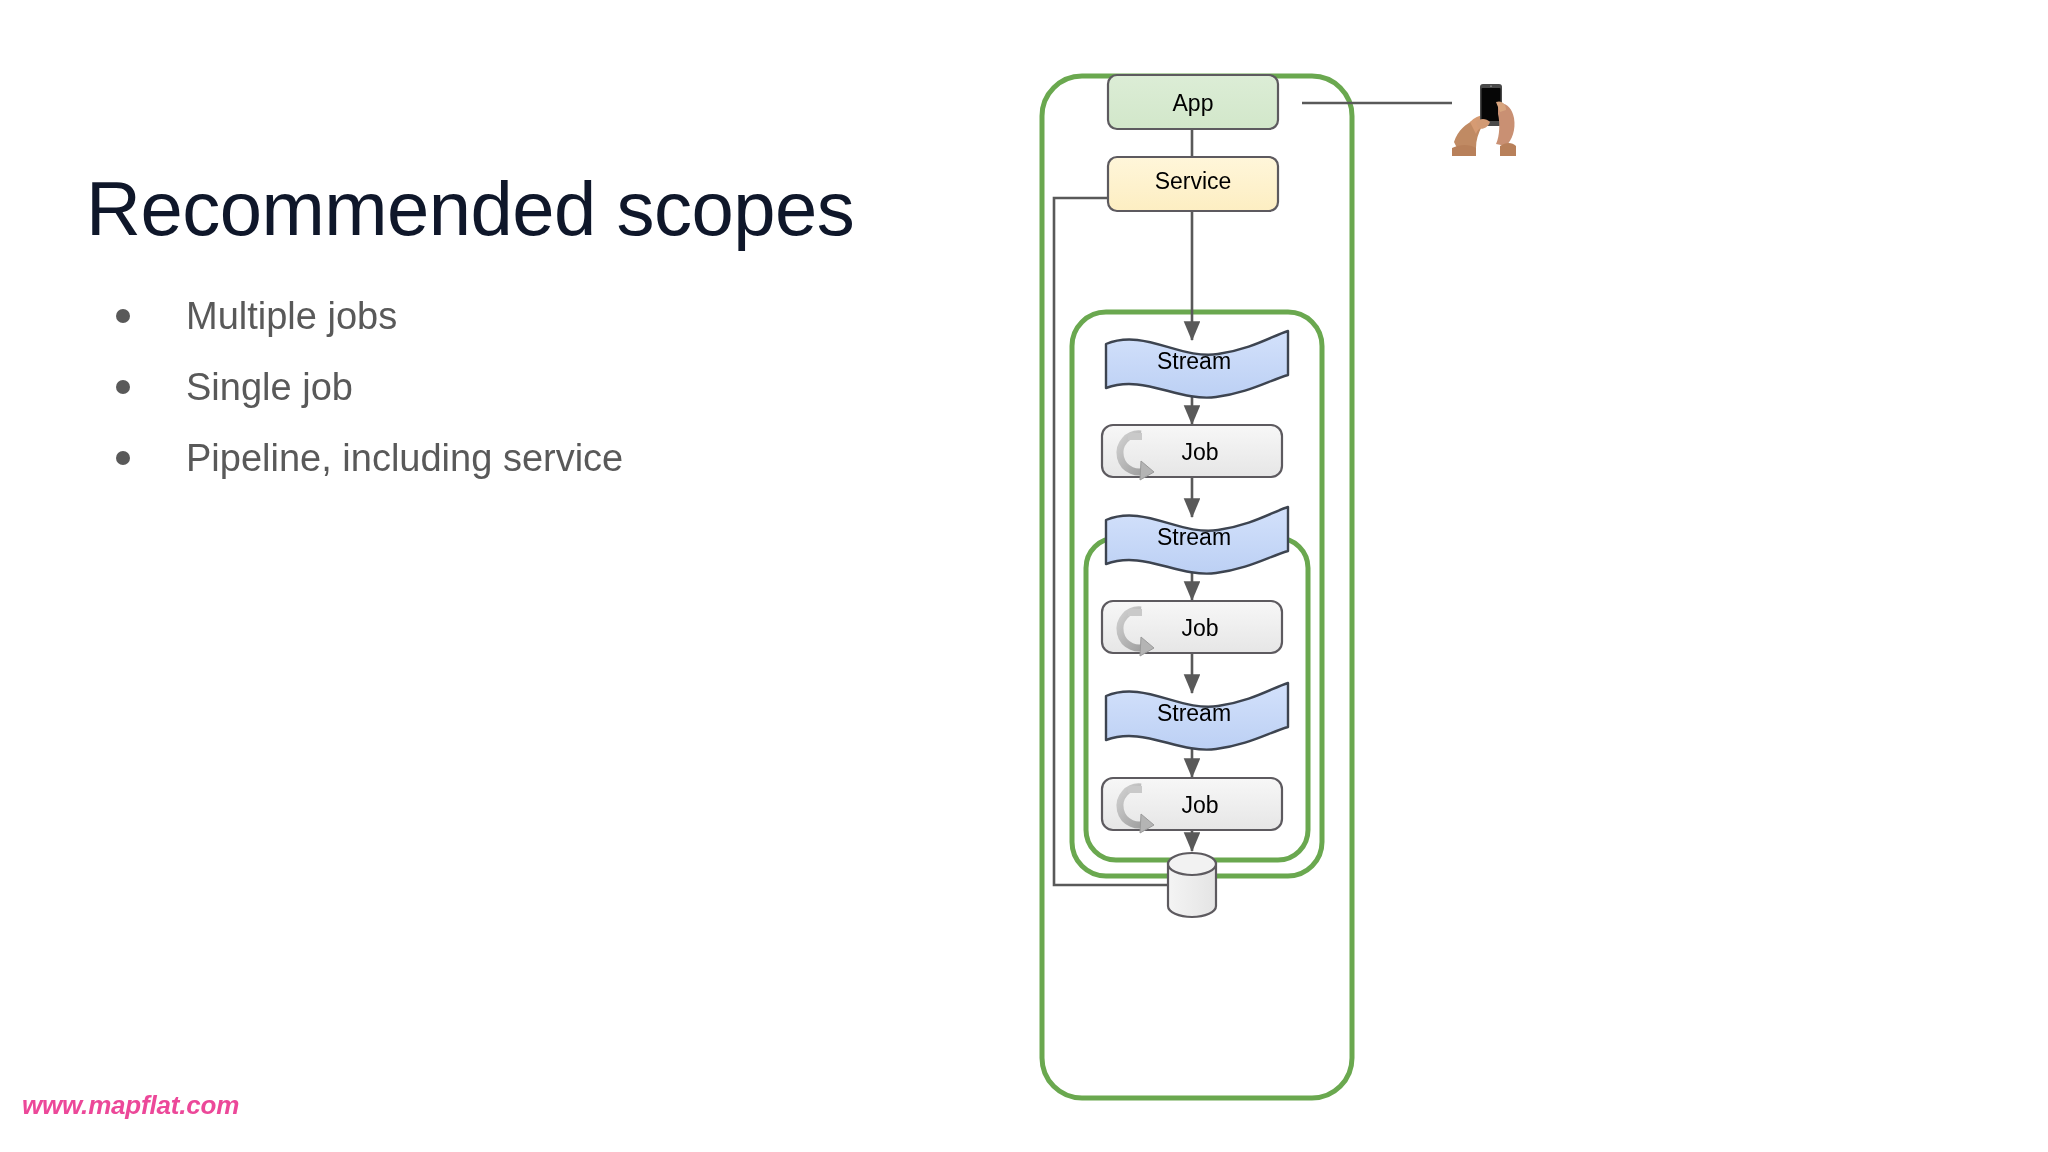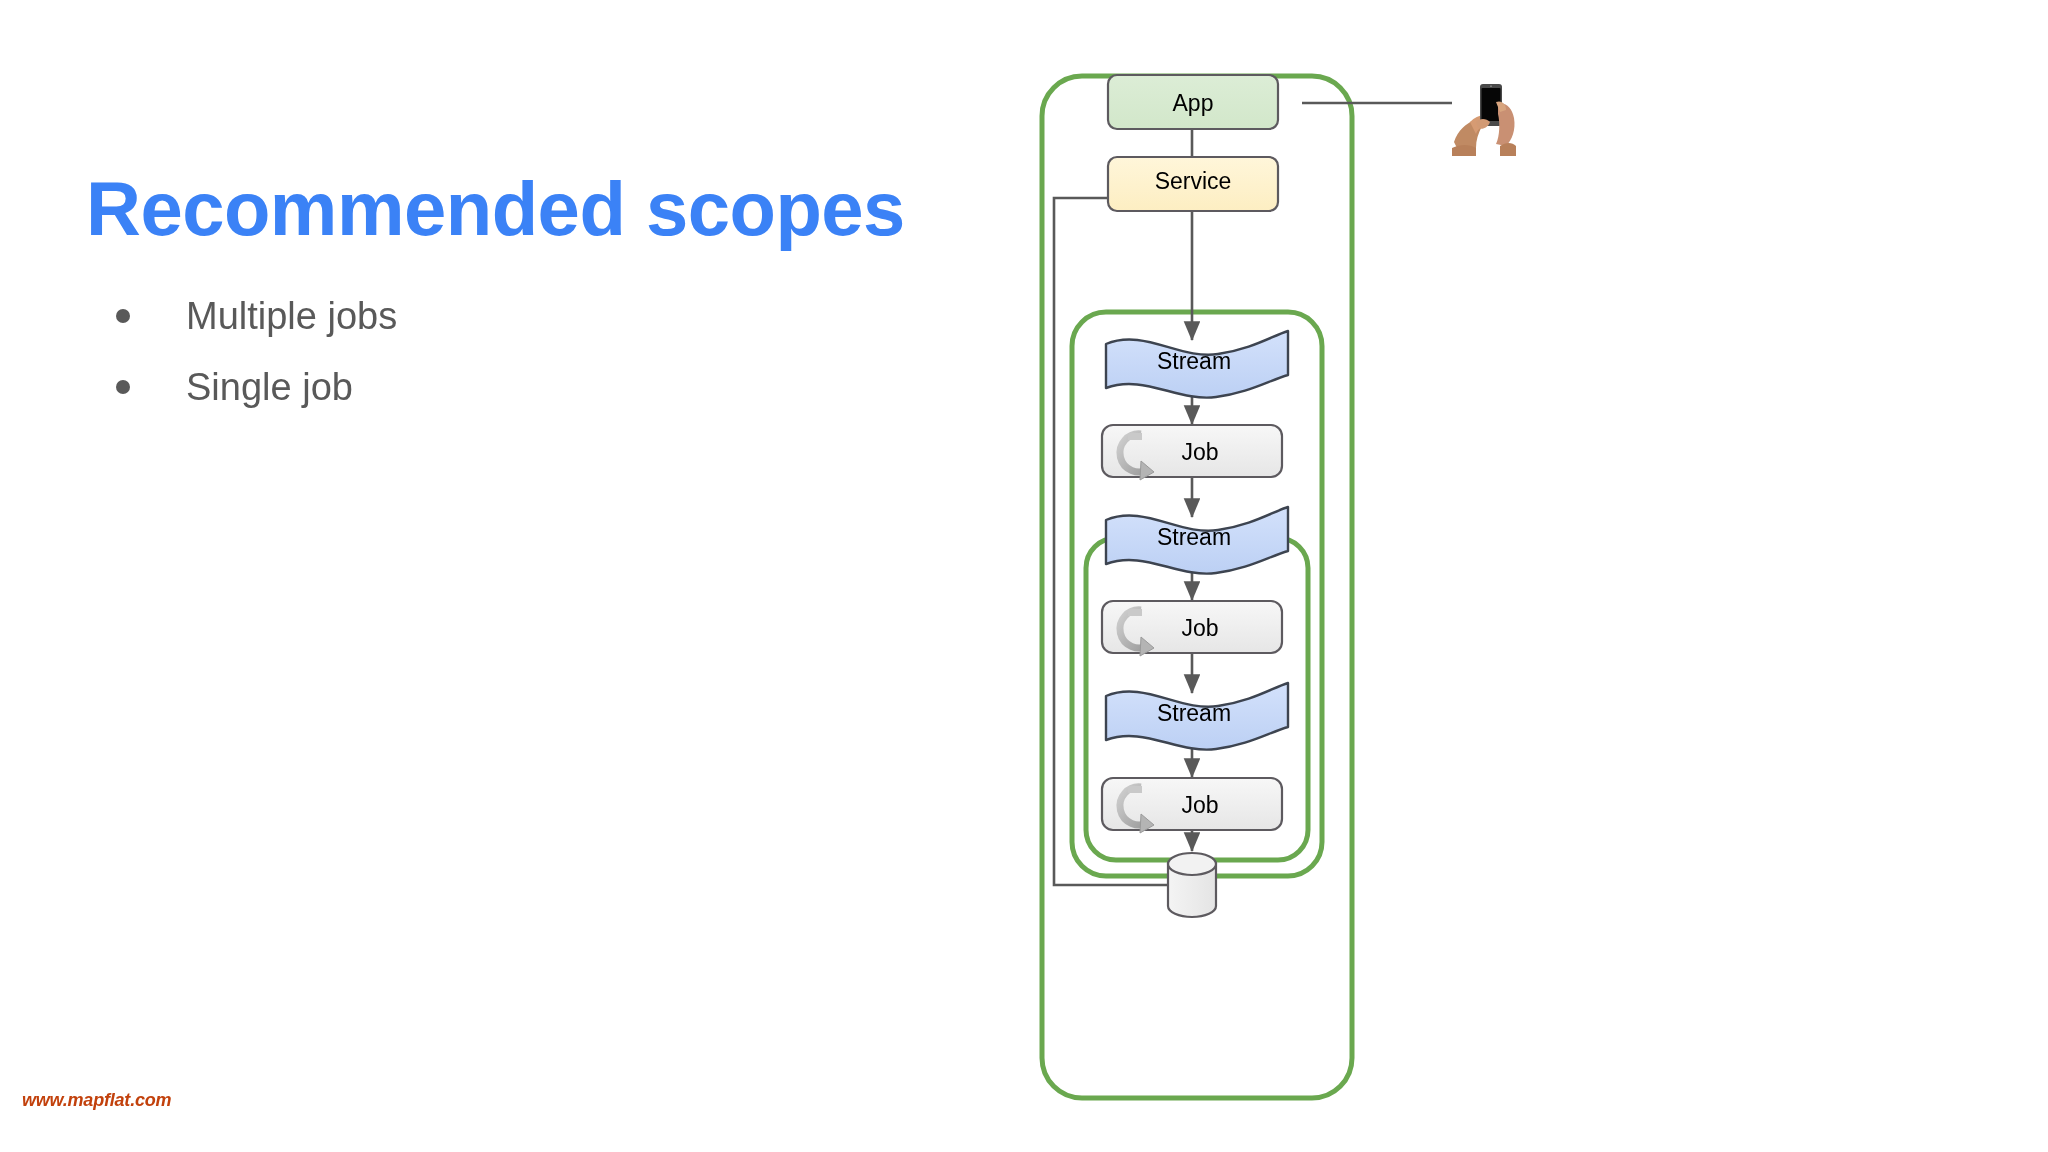--- a/index.html
+++ b/index.html
@@ -16,22 +16,22 @@
     font-family: "Liberation Sans", sans-serif;
     -webkit-font-smoothing: antialiased;
   }
 
   
   #slide-title {
     position: absolute;
     left: 86px;
     top: 118px;
     font-size: 76px;
-    font-weight: 700;
-    color: #3b82f6;
+    font-weight: 400;
+    color: #0f172a;
     letter-spacing: -0.5px;
     line-height: 1.05;
     white-space: nowrap;
   }
 
   #bullet-list {
     position: absolute;
     left: 104px;
     top: 280px;
     width: 820px;
@@ -57,24 +57,24 @@
     width: 14px;
     height: 14px;
     border-radius: 50%;
     background: #595959;
   }
 
   #footer-url {
     position: absolute;
     left: 22px;
     top: 1090px;
-    font-size: 18px;
+    font-size: 26px;
     font-style: italic;
     font-weight: bold;
-    color: #c2410c;
+    color: #ec4899;
     letter-spacing: -0.2px;
   }
 
   
   #diagram {
     position: absolute;
     left: 1020px;
     top: 40px;
     width: 600px;
     height: 1090px;
@@ -113,20 +113,24 @@
 
 <ul id="bullet-list">
   <li>
     <span class="bullet-dot"></span>
     <span>Multiple jobs</span>
   </li>
   <li>
     <span class="bullet-dot"></span>
     <span>Single job</span>
   </li>
+  <li>
+    <span class="bullet-dot"></span>
+    <span>Pipeline, including service</span>
+  </li>
 </ul>
 
 <div id="footer-url">www.mapflat.com</div>
 
 <div id="diagram">
 
   <svg id="diagram-svg" width="600" height="1090" viewBox="0 0 600 1090">
     <defs>
       <marker id="arrowhead" markerWidth="9" markerHeight="9" refX="7.2" refY="3.2" orient="auto" markerUnits="strokeWidth">
         <path d="M0,0 L7.6,3.2 L0,6.4 z" fill="#595959"></path>

